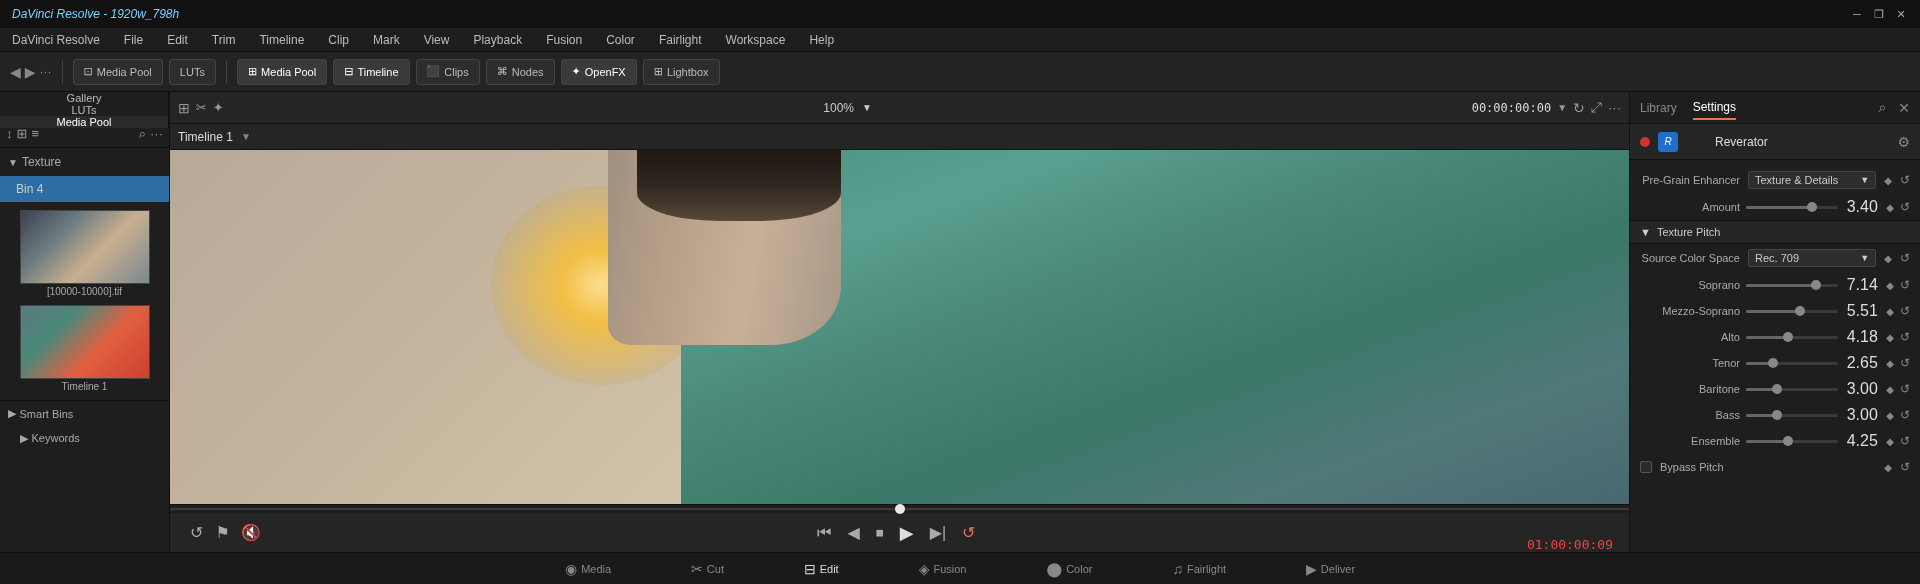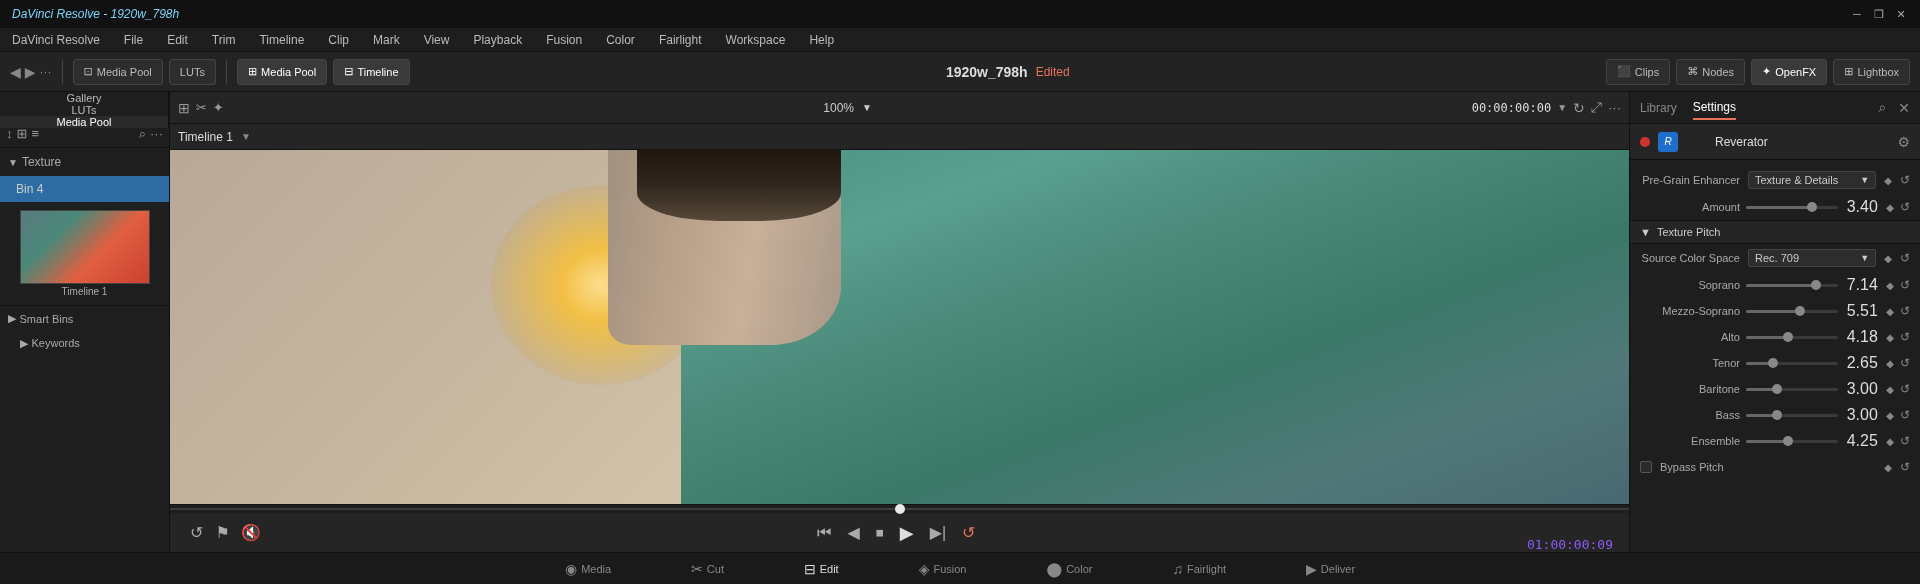--- a/index.html
+++ b/index.html
@@ -387,21 +387,21 @@
       display: flex;
       align-items: center;
       gap: 4px;
     }
     .transport-right span {
       color: #aaa;
       font-size: 13px;
     }
     .transport-right .time-display {
       font-size: 13px;
-      color: #8b5cf6;
+      color: #ef4444;
       font-family: monospace;
       margin-top: 24px;
     }
 
     
     #right-panel {
       width: 290px;
       background: #1e1e1e;
       display: flex;
       flex-direction: column;
@@ -707,24 +707,20 @@
   <div class="toolbar-sep"></div>
   <button class="toolbar-btn active">
     <span>⊞</span>
     <span>Media Pool</span>
   </button>
   <button class="toolbar-btn active">
     <span>⊟</span>
     <span>Timeline</span>
   </button>
 
-  <div class="top-center">
-    <span class="project-name">1920w_798h</span>
-    <span class="edited-badge">Edited</span>
-  </div>
 
   <div class="top-right-btns">
     <button class="toolbar-btn">
       <span>⬛</span>
       <span>Clips</span>
     </button>
     <button class="toolbar-btn">
       <span>⌘</span>
       <span>Nodes</span>
     </button>
@@ -756,20 +752,24 @@
     </div>
     <div class="bin-header">
       <span class="arrow">▼</span>
       <span>Texture</span>
     </div>
     <div class="bin-item">
       <span>Bin 4</span>
     </div>
     <div class="thumbnail-grid">
       <div class="thumb-item">
+        <div class="thumb-img" style="background: linear-gradient(135deg, #3a4050 0%, #6a7a80 30%, #c8b090 60%, #7a8890 100%);"></div>
+        <span class="thumb-label">[10000-10000].tif</span>
+      </div>
+      <div class="thumb-item">
         <div class="thumb-img" style="background: linear-gradient(135deg, #5a7a80 0%, #4a8878 30%, #e06040 60%, #cc4030 100%);"></div>
         <span class="thumb-label">Timeline 1</span>
       </div>
     </div>
     <div class="smart-bins-header">
       <span>▶</span>&nbsp;
       <span>Smart Bins</span>
     </div>
     <div class="keywords-item">
       <span>▶</span>&nbsp;

